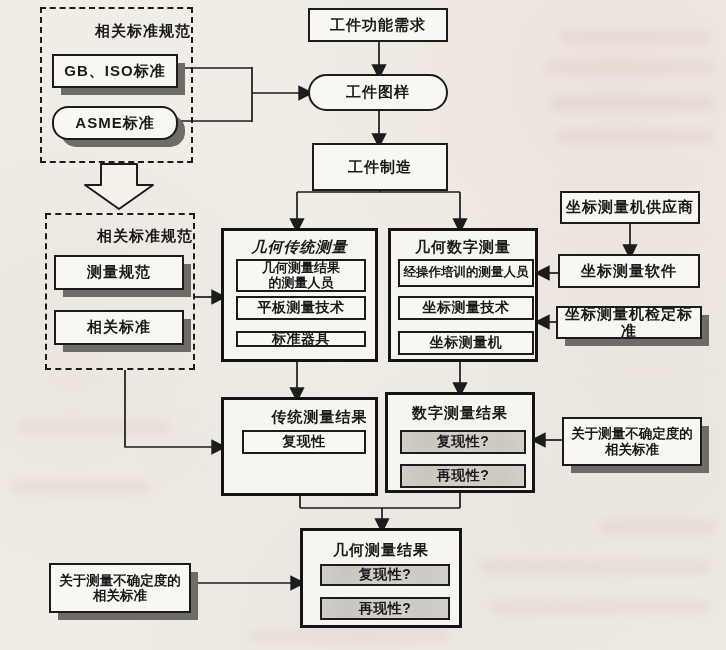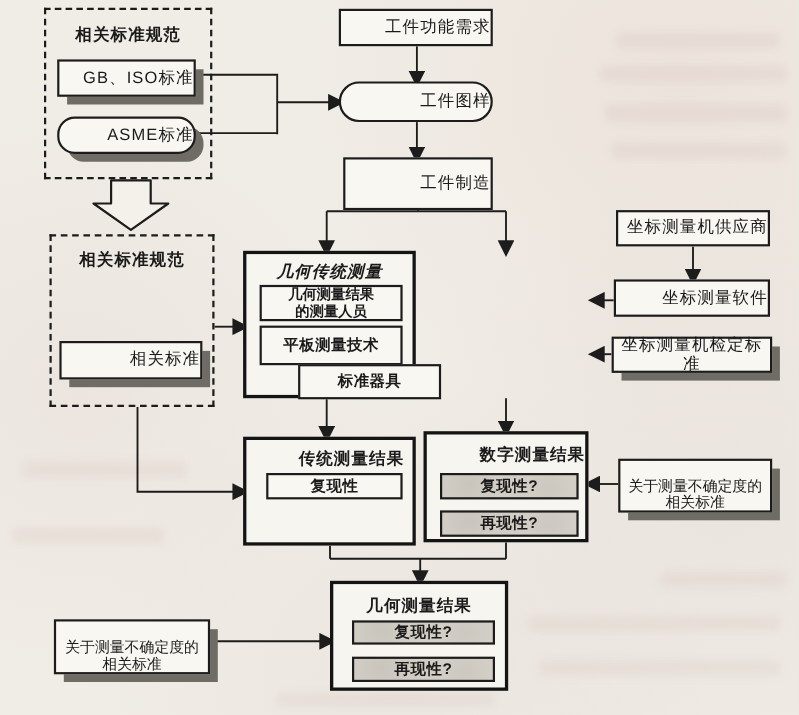--- a/index.html
+++ b/index.html
@@ -25,31 +25,31 @@
     opacity:.14;
     filter:blur(4px);
     border-radius:4px;
     pointer-events:none;
   }
   .wires{position:absolute;left:0;top:0;z-index:1;}
   .node,.group,.dashedbox{position:absolute;box-sizing:border-box;z-index:2;}
   .node{
     background:#f9f7f2;
     border:2.5px solid #1c1c1c;
-    display:flex;align-items:center;justify-content:flex-end;
+    display:flex;align-items:center;justify-content:center;
     text-align:center;
-    font-weight:400;font-size:15px;line-height:1.12;
+    font-weight:700;font-size:15px;line-height:1.12;
     letter-spacing:1px;
   }
   .shadowed{box-shadow:8px 8px 0 -1px #6f6c66;}
   .stadium{border-radius:19px;}
   .dashedbox{border:2px dashed #1c1c1c;}
   .dashedbox .dtitle{
     position:absolute;top:13px;left:0;width:100%;
-    text-align:center;font-weight:700;font-size:15px;letter-spacing:1px;
+    text-align:right;font-weight:700;font-size:15px;letter-spacing:1px;
   }
   .group{background:#f7f5f0;border:3px solid #141414;}
   .gtitle{
     position:absolute;left:0;width:100%;text-align:center;
     font-weight:700;font-size:15px;letter-spacing:1px;
   }
   .sub{
     position:absolute;box-sizing:border-box;
     background:#f9f7f2;border:2.5px solid #1c1c1c;
     display:flex;flex-direction:column;align-items:center;justify-content:center;
@@ -125,59 +125,74 @@
   </div>
   <div class="node stadium" style="left:308px;top:74px;width:140px;height:37px;">
     <span>工件图样</span>
   </div>
   <div class="node" style="left:312px;top:143px;width:136px;height:48px;">
     <span>工件制造</span>
   </div>
 
   <div class="dashedbox" style="left:45px;top:213px;width:150px;height:157px;">
     <div class="dtitle" style="top:12px;">相关标准规范</div>
+    <div class="node shadowed" style="left:7px;top:40px;width:130px;height:35px;">
+      <span>测量规范</span>
+    </div>
     <div class="node shadowed" style="left:7px;top:95px;width:130px;height:35px;">
       <span>相关标准</span>
     </div>
   </div>
 
   <div class="group" style="left:221px;top:228px;width:157px;height:134px;">
     <div class="gtitle" style="top:7px;font-style:italic;">几何传统测量</div>
     <div class="sub twoline" style="left:12px;top:28px;width:130px;height:33px;">
       <span>几何测量结果</span>
       <span>的测量人员</span>
     </div>
-    <div class="sub" style="left:12px;top:65px;width:130px;height:36px;">
+    <div class="sub" style="left:12px;top:65px;width:130px;height:24px;">
       <span>平板测量技术</span>
     </div>
-    <div class="sub" style="left:12px;top:100px;width:130px;height:32px;margin-left:35px;">
+    <div class="sub" style="left:12px;top:100px;width:130px;height:16px;">
       <span>标准器具</span>
     </div>
   </div>
 
+  <div class="group" style="left:388px;top:228px;width:150px;height:134px;">
+    <div class="gtitle" style="top:7px;">几何数字测量</div>
+    <div class="sub small" style="left:7px;top:28px;width:136px;height:28px;">
+      <span>经操作培训的测量人员</span>
+    </div>
+    <div class="sub" style="left:7px;top:65px;width:136px;height:24px;">
+      <span>坐标测量技术</span>
+    </div>
+    <div class="sub" style="left:7px;top:100px;width:136px;height:24px;">
+      <span>坐标测量机</span>
+    </div>
+  </div>
 
   <div class="node" style="left:558px;top:254px;width:142px;height:34px;">
     <span>坐标测量软件</span>
   </div>
   <div class="node" style="left:560px;top:191px;width:140px;height:33px;">
     <span>坐标测量机供应商</span>
   </div>
   <div class="node shadowed" style="left:556px;top:306px;width:146px;height:33px;">
     <span>坐标测量机检定标准</span>
   </div>
 
   <div class="group" style="left:221px;top:397px;width:157px;height:99px;">
     <div class="gtitle" style="top:8px;padding-left:20px;">传统测量结果</div>
     <div class="sub" style="left:18px;top:30px;width:124px;height:24px;">
       <span>复现性</span>
     </div>
   </div>
 
   <div class="group" style="left:385px;top:392px;width:150px;height:101px;">
-    <div class="gtitle" style="top:9px;text-align:right;">数字测量结果</div>
+    <div class="gtitle" style="top:9px;">数字测量结果</div>
     <div class="sub grey" style="left:12px;top:35px;width:126px;height:24px;">
       <span>复现性?</span>
     </div>
     <div class="sub grey" style="left:12px;top:69px;width:126px;height:24px;">
       <span>再现性?</span>
     </div>
   </div>
 
   <div class="node shadowed twoline" style="left:562px;top:417px;width:140px;height:49px;flex-direction:column;font-size:13.5px;">
     <span>关于测量不确定度的</span>

